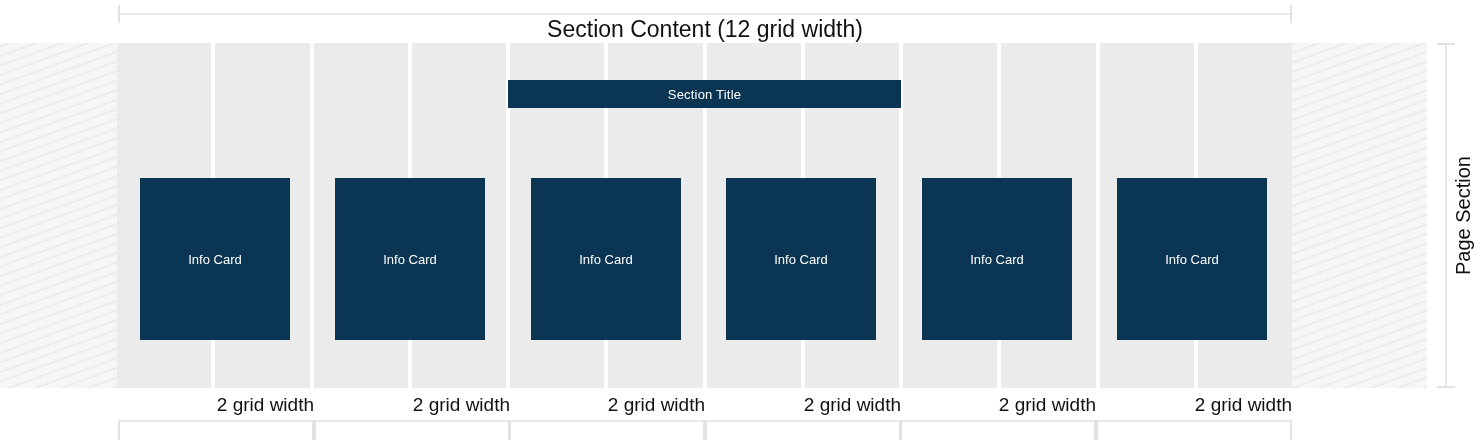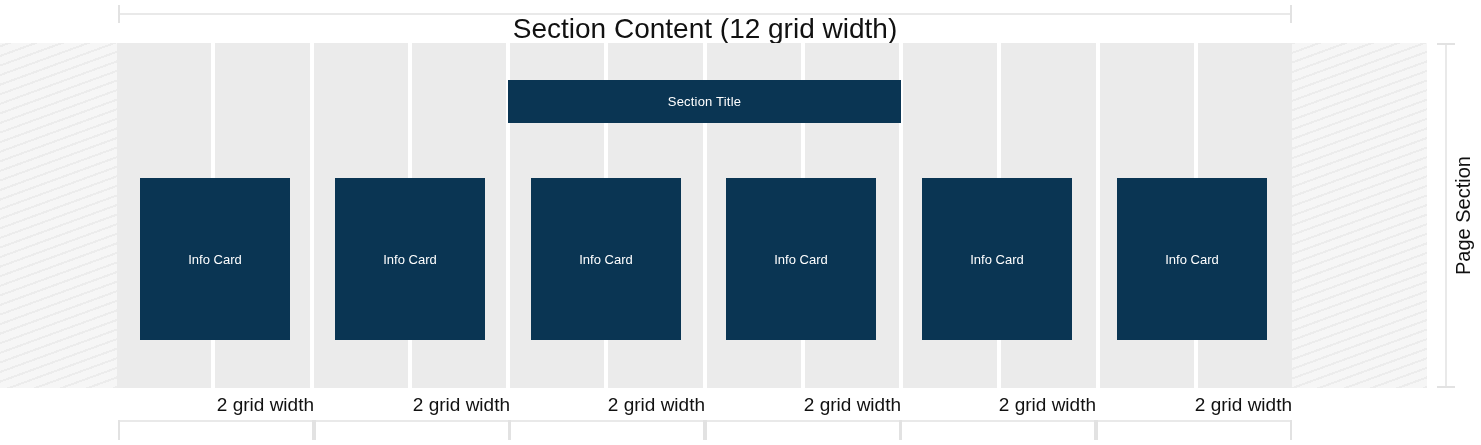--- a/index.html
+++ b/index.html
@@ -40,21 +40,21 @@
   }
   .top-bracket .cap.left  { left: 0; }
   .top-bracket .cap.right { right: 0; }
 
   .top-label {
     position: absolute;
     left: 118px;
     top: 16px;
     width: 1174px;
     text-align: center;
-    font-size: 28px;
+    font-size: 23px;
     color: #111111;
     line-height: 26px;
     white-space: nowrap;
   }
 
   
   .section-band {
     position: absolute;
     left: 0;
     top: 43px;
@@ -96,21 +96,21 @@
     height: 100%;
   }
   .grid-col:last-child { border-right: none; }
 
   
   .section-title {
     position: absolute;
     left: 508px;
     top: 80px;
     width: 393px;
-    height: 43px;
+    height: 28px;
     background: #0a3553;
     color: #ffffff;
     font-size: 13px;
     display: flex;
     align-items: center;
     justify-content: center;
     letter-spacing: 0.2px;
   }
 
   

